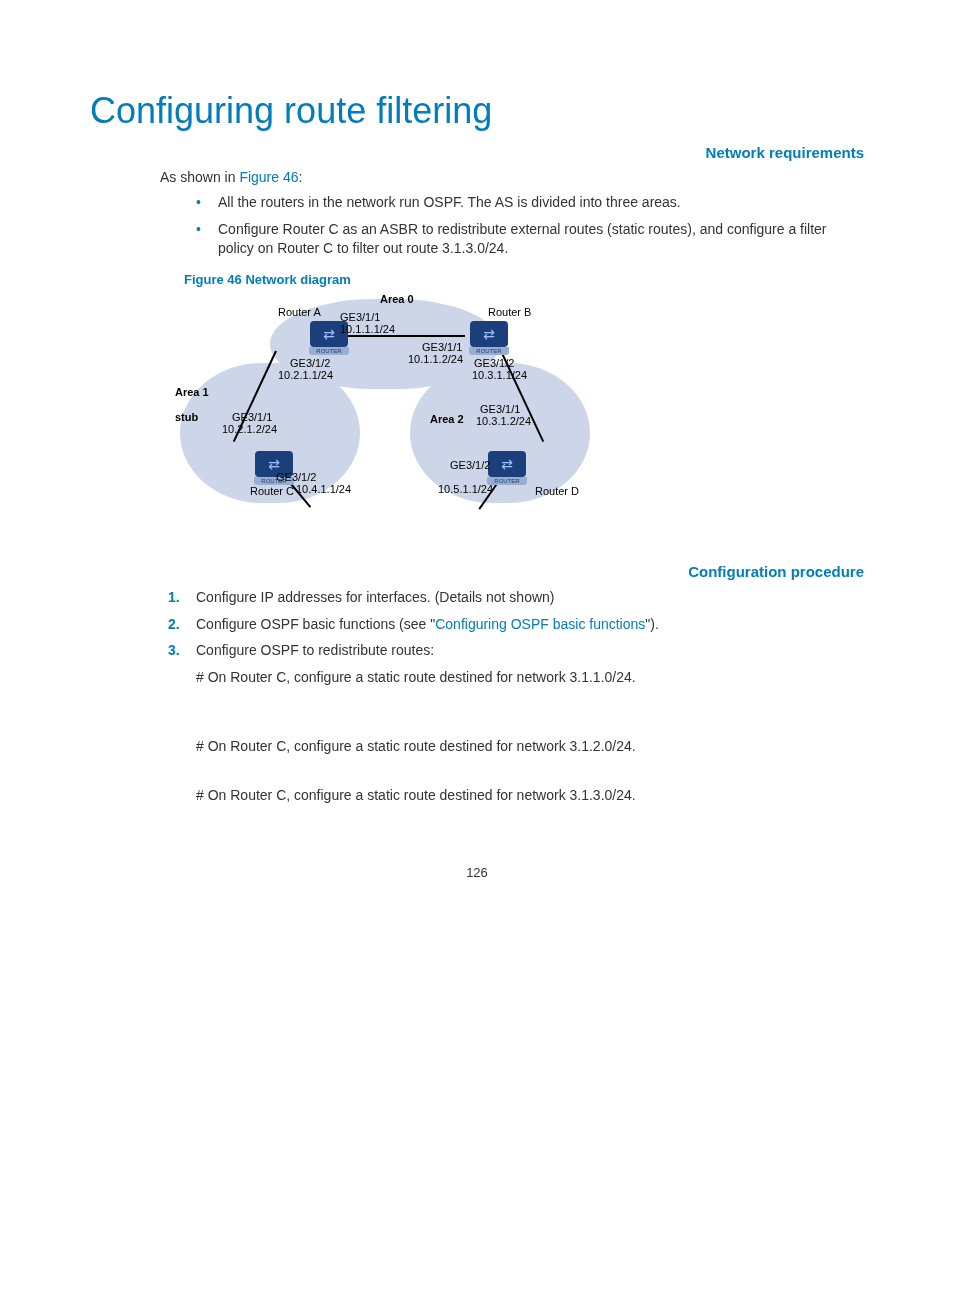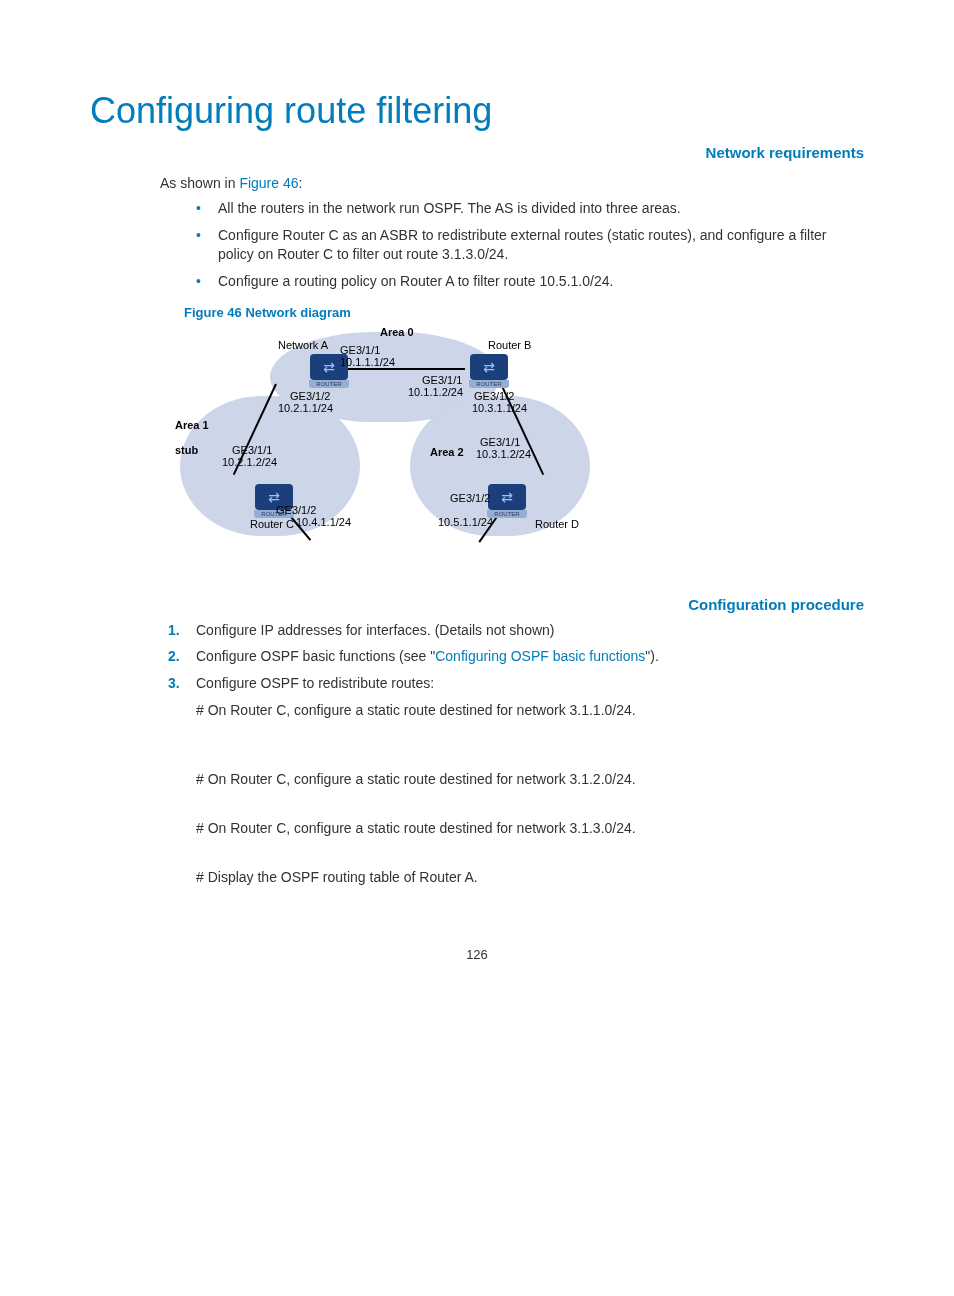--- a/index.html
+++ b/index.html
@@ -27,20 +27,21 @@
   }
   h3.fig-caption {
     font-weight: bold;
     font-size: 13px;
     color: #007dba;
     margin: 14px 0 6px 94px;
   }
   .intro {
     margin-left: 70px;
     margin-bottom: 6px;
+    margin-top: 6px;
   }
   a.link { color: #007dba; text-decoration: none; }
   ul.bullets {
     list-style: none;
     padding: 0;
     margin: 0 0 0 100px;
   }
   ul.bullets li {
     position: relative;
     padding-left: 28px;
@@ -138,21 +139,20 @@
 
 <h2 class="section">Network requirements</h2>
 
 <p class="intro">
   <span>As shown in </span><a class="link">Figure 46</a><span>:</span>
 </p>
 
 <ul class="bullets">
   <li>All the routers in the network run OSPF. The AS is divided into three areas.</li>
   <li>Configure Router C as an ASBR to redistribute external routes (static routes), and configure a filter policy on Router C to filter out route 3.1.3.0/24.</li>
-  <li>Configure a routing policy on Router A to filter route 10.5.1.0/24.</li>
 </ul>
 
 <h3 class="fig-caption">Figure 46 Network diagram</h3>
 
 <div class="diagram">
   <div class="cloud a0"></div>
   <div class="cloud a1"></div>
   <div class="cloud a2"></div>
 
   <div class="line h1"></div>
@@ -168,21 +168,21 @@
   <div class="router r-c"></div>
   <div class="rsub rs-c">ROUTER</div>
   <div class="router r-d"></div>
   <div class="rsub rs-d">ROUTER</div>
 
   <span class="lbl bold" style="left:210px; top:0px;">Area 0</span>
   <span class="lbl bold" style="left:5px;  top:93px;">Area 1</span>
   <span class="lbl bold" style="left:5px;  top:118px;">stub</span>
   <span class="lbl bold" style="left:260px; top:120px;">Area 2</span>
 
-  <span class="lbl" style="left:108px; top:13px;">Network A</span>
+  <span class="lbl" style="left:108px; top:13px;">Router A</span>
   <span class="lbl" style="left:318px; top:13px;">Router B</span>
   <span class="lbl" style="left:80px;  top:192px;">Router C</span>
   <span class="lbl" style="left:341px; top:192px;padding-left:24px;">Router D</span>
 
   <span class="lbl" style="left:170px; top:18px;">GE3/1/1</span>
   <span class="lbl" style="left:170px; top:30px;">10.1.1.1/24</span>
   <span class="lbl" style="left:252px; top:48px;">GE3/1/1</span>
   <span class="lbl" style="left:238px; top:60px;">10.1.1.2/24</span>
 
   <span class="lbl" style="left:120px; top:64px;">GE3/1/2</span>
@@ -206,17 +206,16 @@
 <ol class="steps">
   <li>Configure IP addresses for interfaces. (Details not shown)</li>
   <li>
     <span>Configure OSPF basic functions (see "</span><a class="link">Configuring OSPF basic functions</a><span>").</span>
   </li>
   <li>
     <span>Configure OSPF to redistribute routes:</span>
     <div class="sub" style="margin-bottom:50px;"># On Router C, configure a static route destined for network 3.1.1.0/24.</div>
     <div class="sub"># On Router C, configure a static route destined for network 3.1.2.0/24.</div>
     <div class="sub"># On Router C, configure a static route destined for network 3.1.3.0/24.</div>
-    <div class="sub"># Display the OSPF routing table of Router A.</div>
   </li>
 </ol>
 
 <div class="page-num">126</div>
 
 </body></html>

